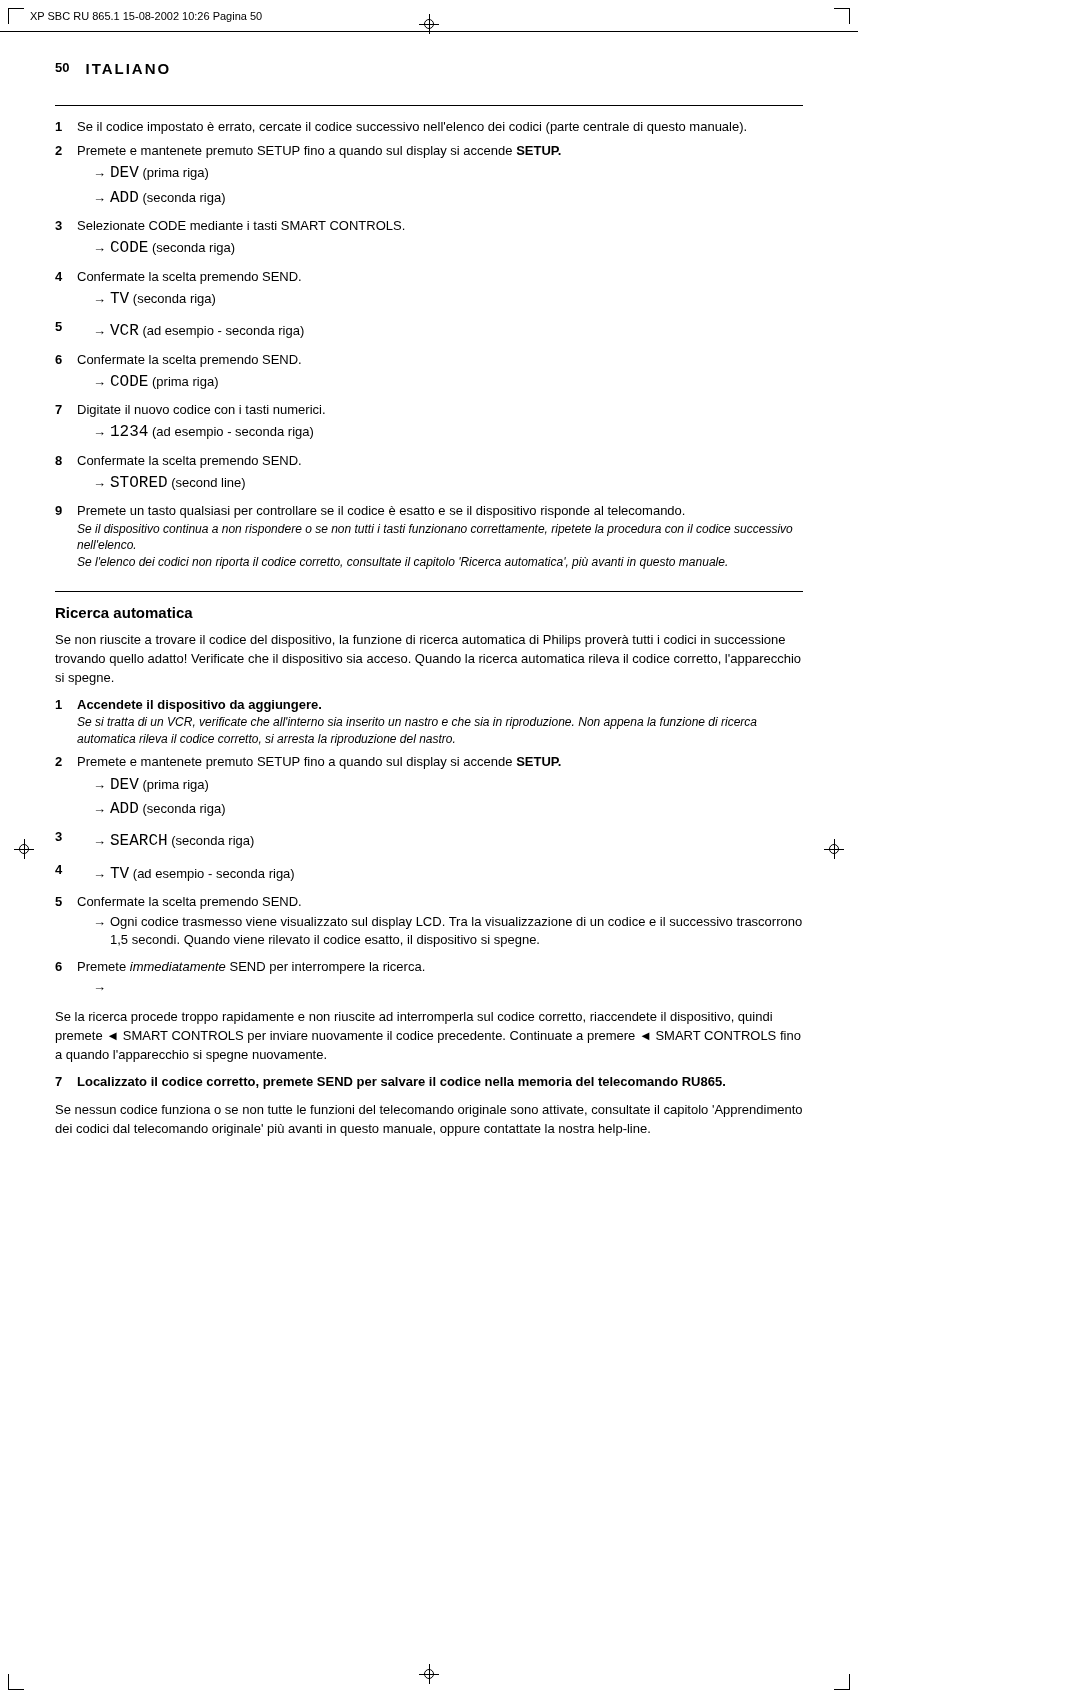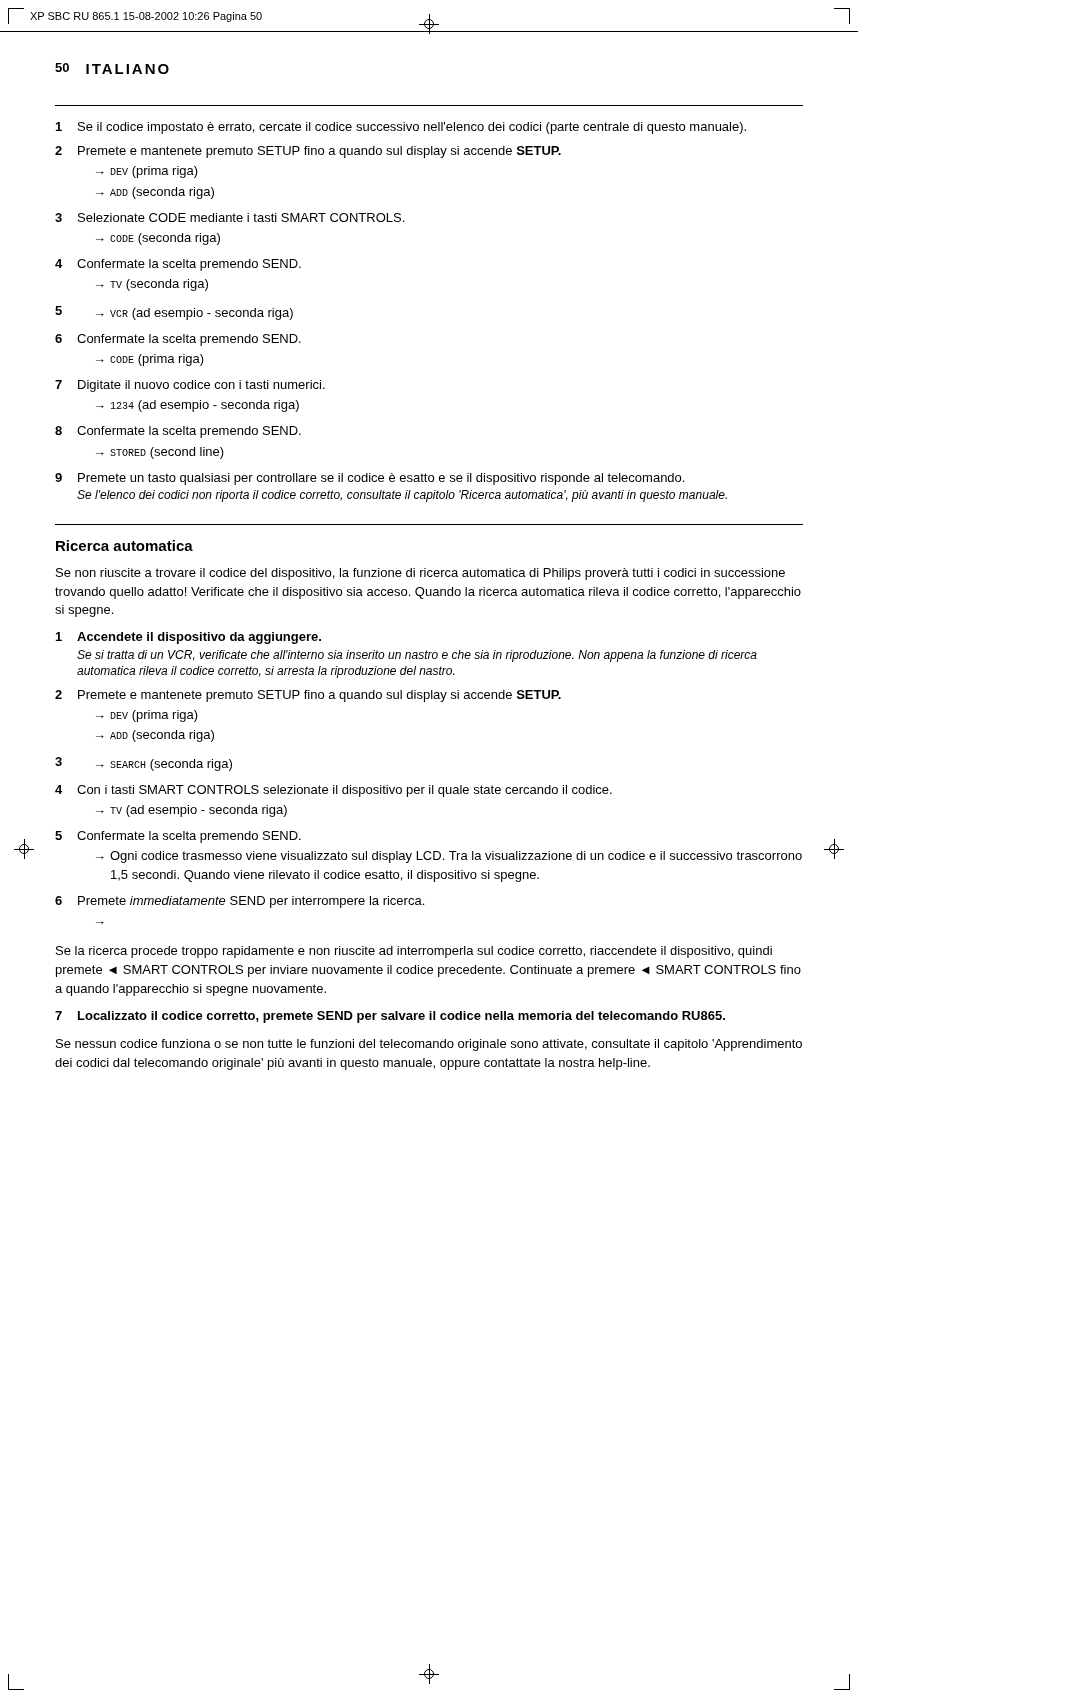--- a/index.html
+++ b/index.html
@@ -200,21 +200,21 @@
       line-height: 1.4;
     }
 
     .arrow {
       margin-right: 4px;
       font-size: 13px;
     }
 
     .code-text {
       font-family: 'Courier New', Courier, monospace;
-      font-size: 10px;
+      font-size: 16px;
     }
 
     .label-text {
       font-size: 13px;
     }
 
     
     .note-italic {
       font-style: italic;
       font-size: 12px;
@@ -370,20 +370,21 @@
             <span class="code-text">STORED</span>
             <span class="label-text">&nbsp;(second line)</span>
           </div>
         </div>
       </li>
 
       <li>
         <span class="li-number">9</span>
         <div class="li-content">
           <p>Premete un tasto qualsiasi per controllare se il codice è esatto e se il dispositivo risponde al telecomando.</p>
+          <p class="note-italic">Se il dispositivo continua a non rispondere o se non tutti i tasti funzionano correttamente, ripetete la procedura con il codice successivo nell'elenco.</p>
           <p class="note-italic">Se l'elenco dei codici non riporta il codice corretto, consultate il capitolo 'Ricerca automatica', più avanti in questo manuale.</p>
         </div>
       </li>
 
     </ol>
 
     <hr class="divider">
 
     <div class="heading">Ricerca automatica</div>
 
@@ -423,21 +424,20 @@
             <span class="arrow">→</span>
             <span class="code-text">SEARCH</span>
             <span class="label-text">&nbsp;(seconda riga)</span>
           </div>
         </div>
       </li>
 
       <li>
         <span class="li-number">4</span>
         <div class="li-content">
-          <p>Con i tasti SMART CONTROLS selezionate il dispositivo per il quale state cercando il codice.</p>
           <div class="arrow-item">
             <span class="arrow">→</span>
             <span class="code-text">TV</span>
             <span class="label-text">&nbsp;(ad esempio - seconda riga)</span>
           </div>
         </div>
       </li>
 
       <li>
         <span class="li-number">5</span>

